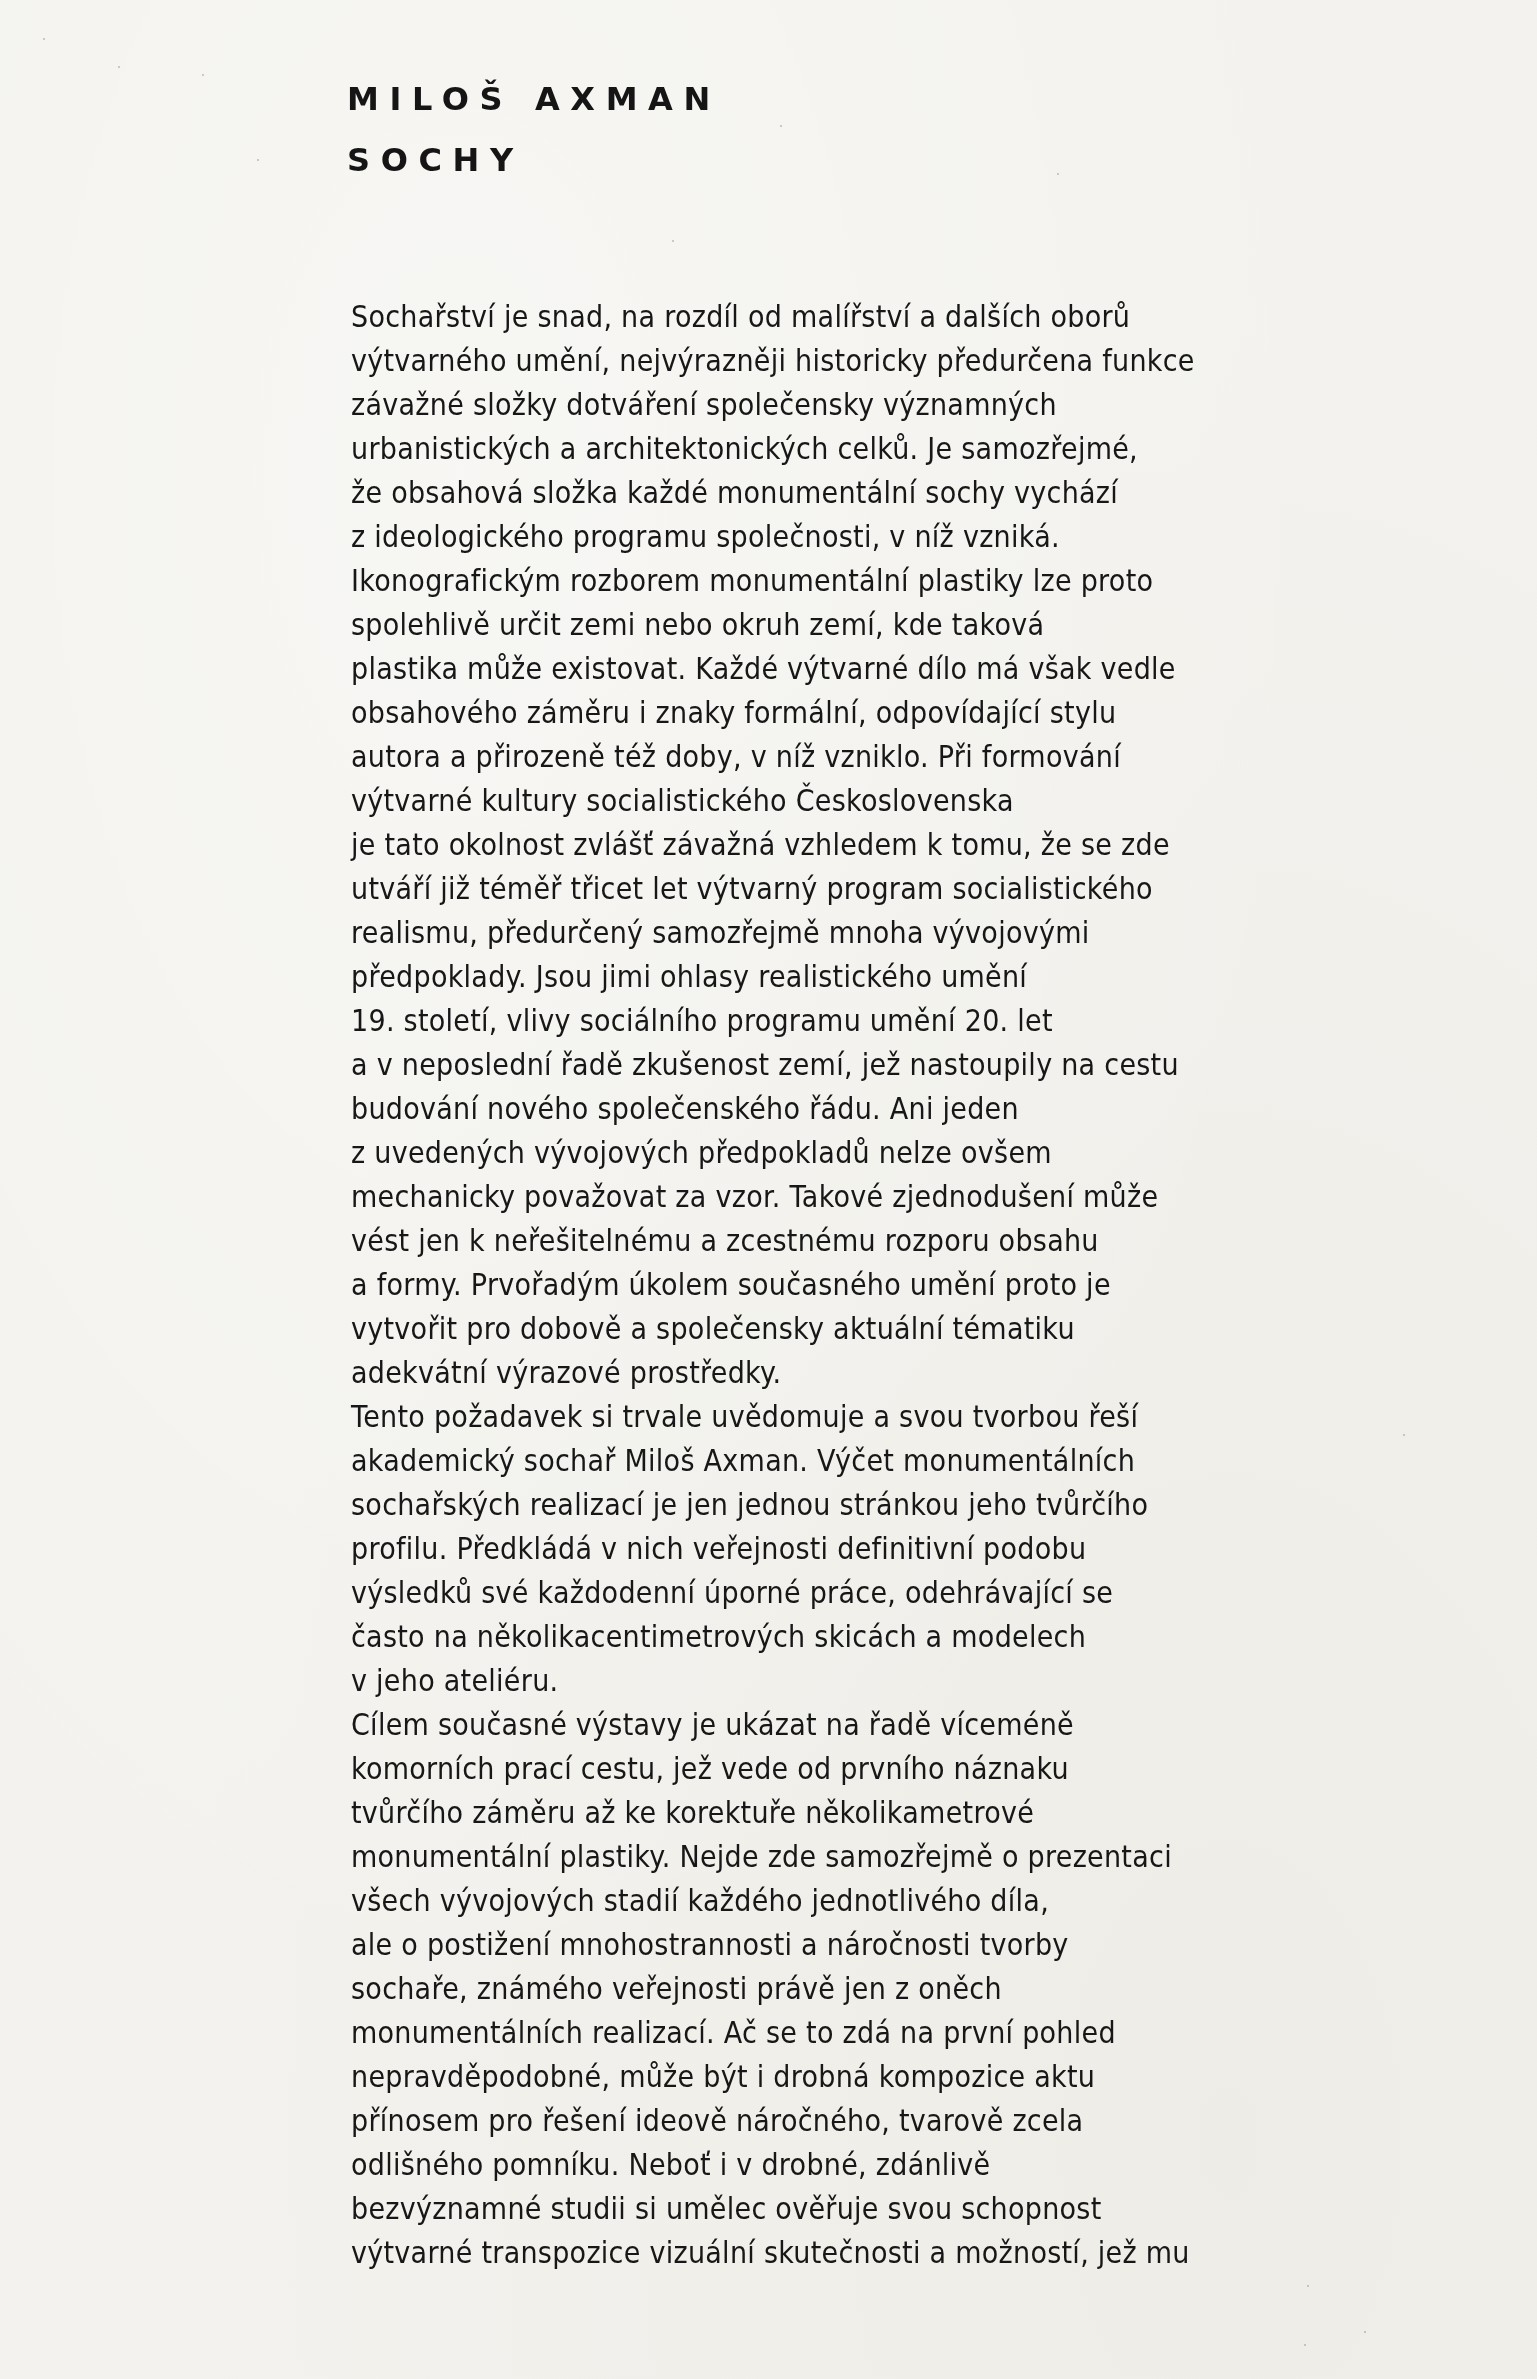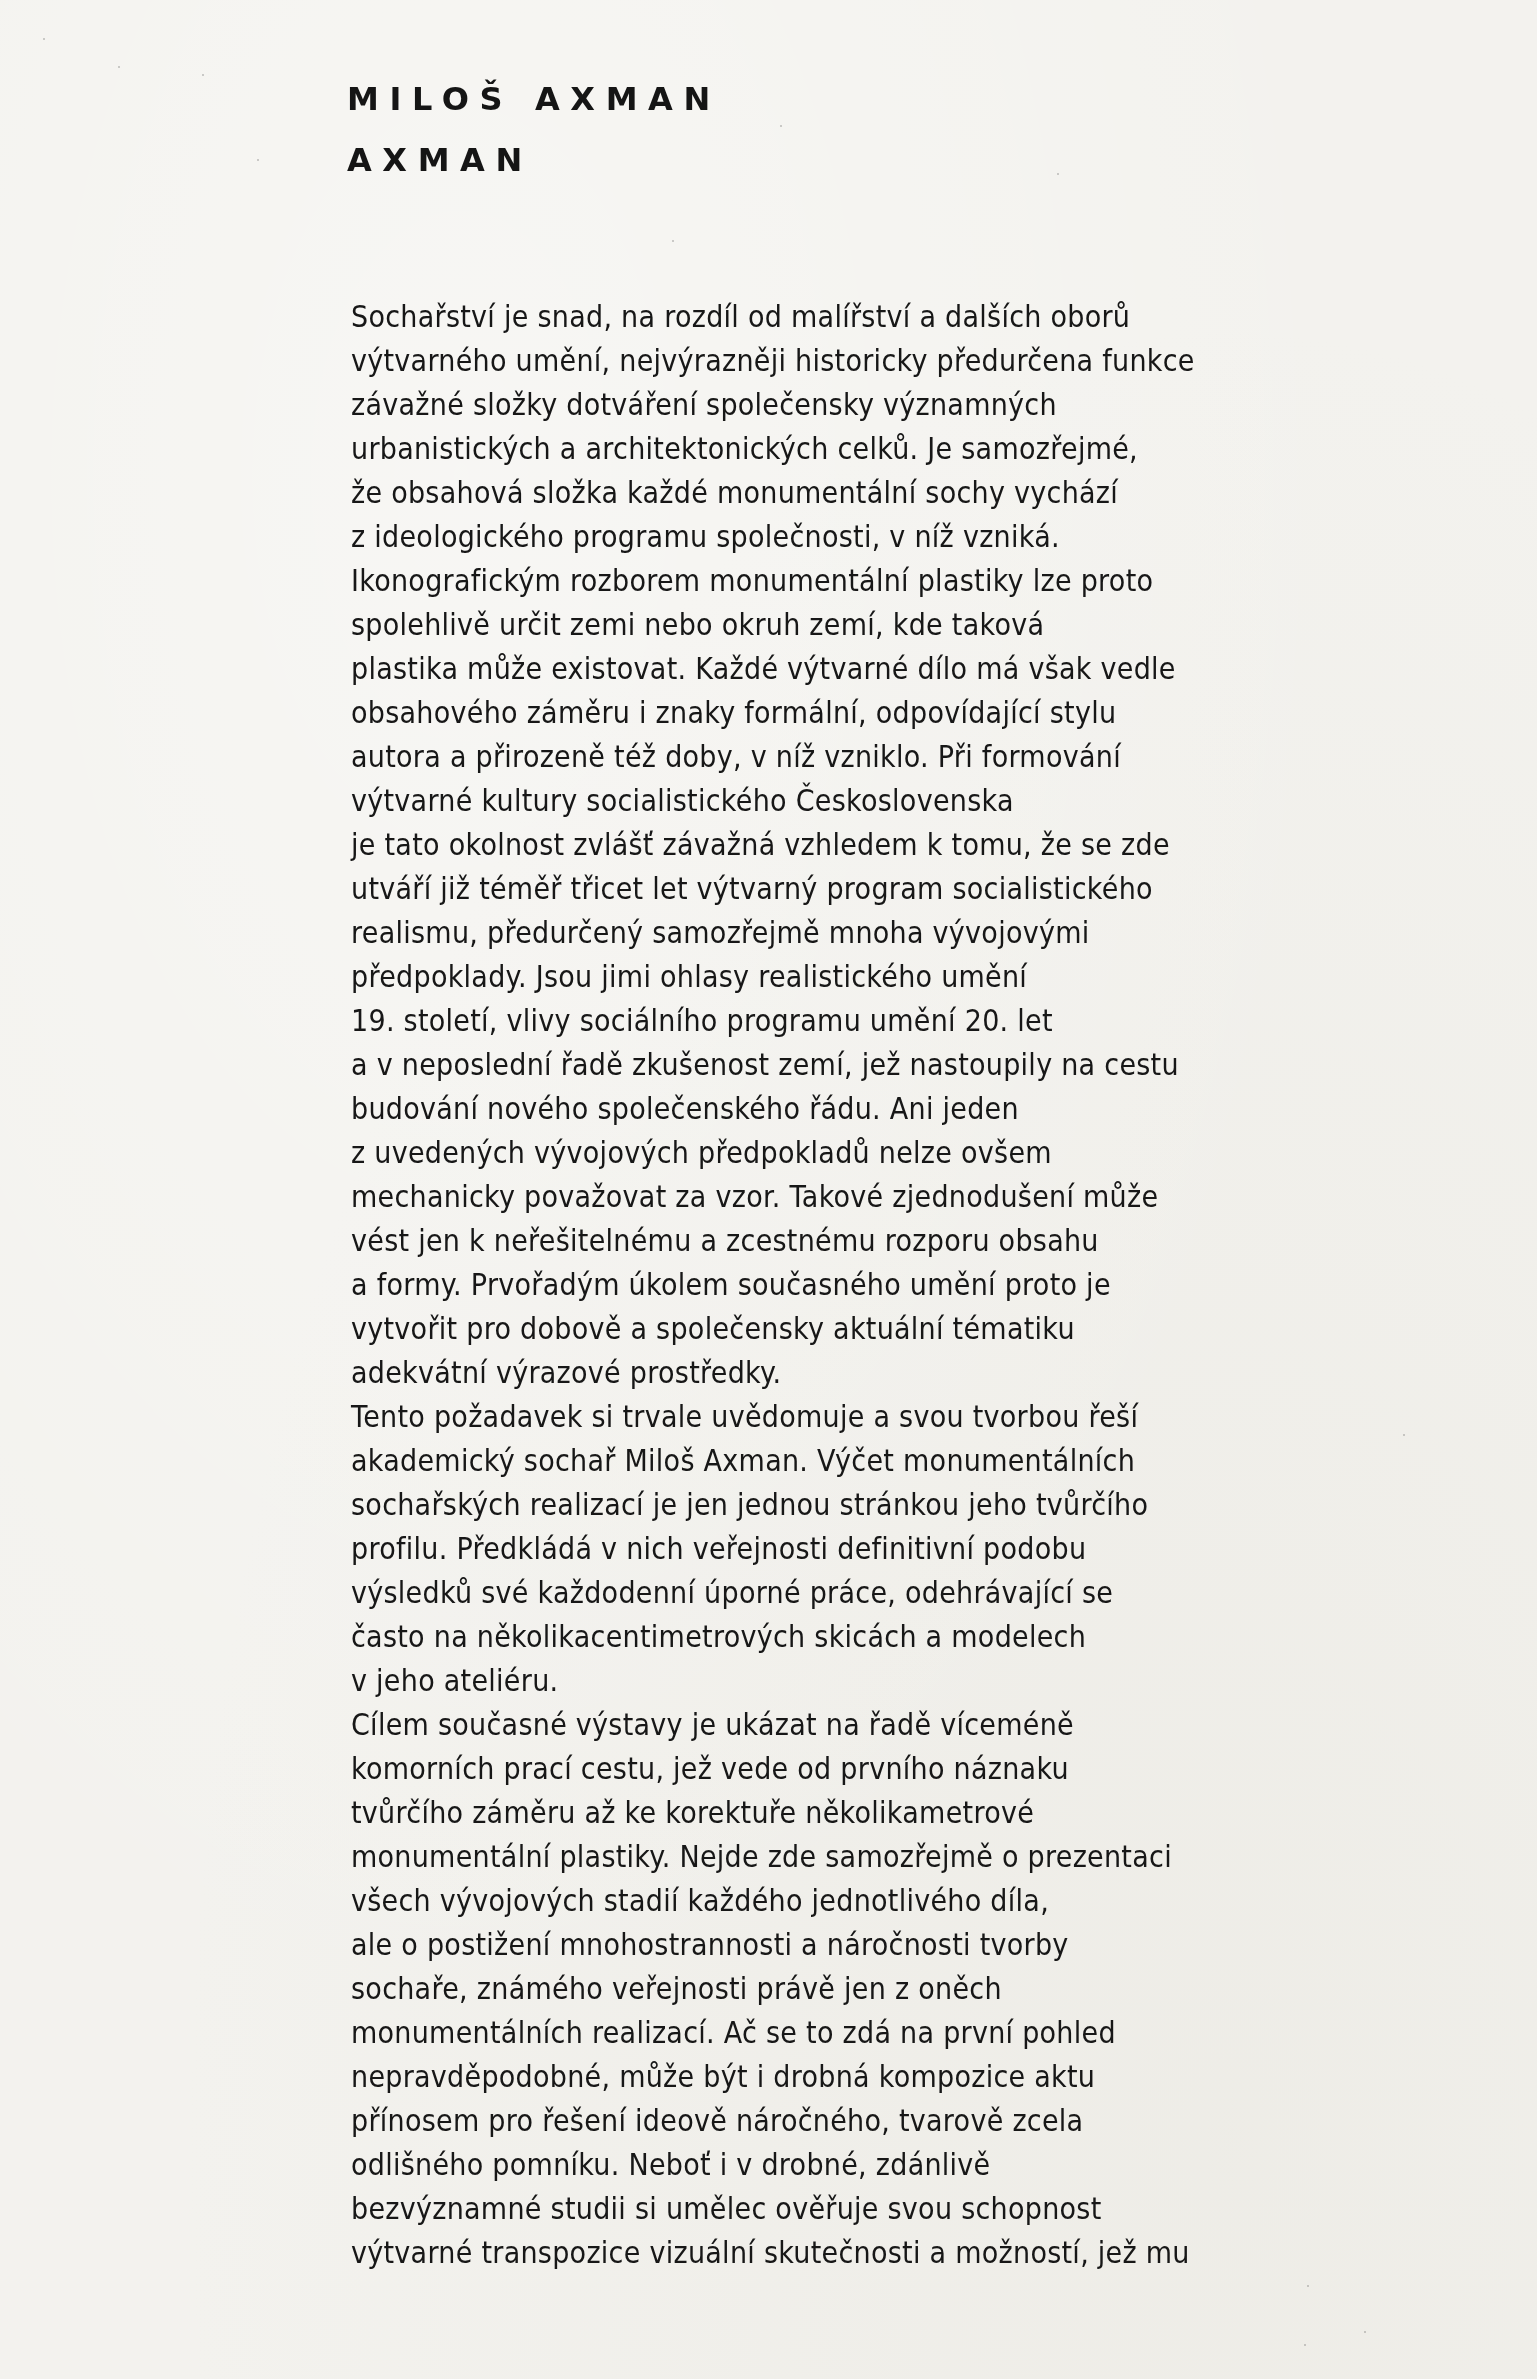--- a/index.html
+++ b/index.html
@@ -77,21 +77,21 @@
     <span style="left:1403px;top:1434px"></span>
     <span style="left:1307px;top:2285px"></span>
     <span style="left:1304px;top:2344px"></span>
     <span style="left:1364px;top:2331px"></span>
     <span style="left:672px;top:240px"></span>
     <span style="left:1057px;top:173px"></span>
   </div>
 
   <div class="header">
     <div class="line author">MILOŠ AXMAN</div>
-    <div class="line title">AXMAN</div>
+    <div class="line title">SOCHY</div>
   </div>
 
   <div class="body-text" id="body-text">
       <div class="tline">Sochařství je snad, na rozdíl od malířství a dalších oborů</div>
       <div class="tline">výtvarného umění, nejvýrazněji historicky předurčena funkce</div>
       <div class="tline">závažné složky dotváření společensky významných</div>
       <div class="tline">urbanistických a architektonických celků. Je samozřejmé,</div>
       <div class="tline">že obsahová složka každé monumentální sochy vychází</div>
       <div class="tline">z ideologického programu společnosti, v níž vzniká.</div>
       <div class="tline">Ikonografickým rozborem monumentální plastiky lze proto</div>

